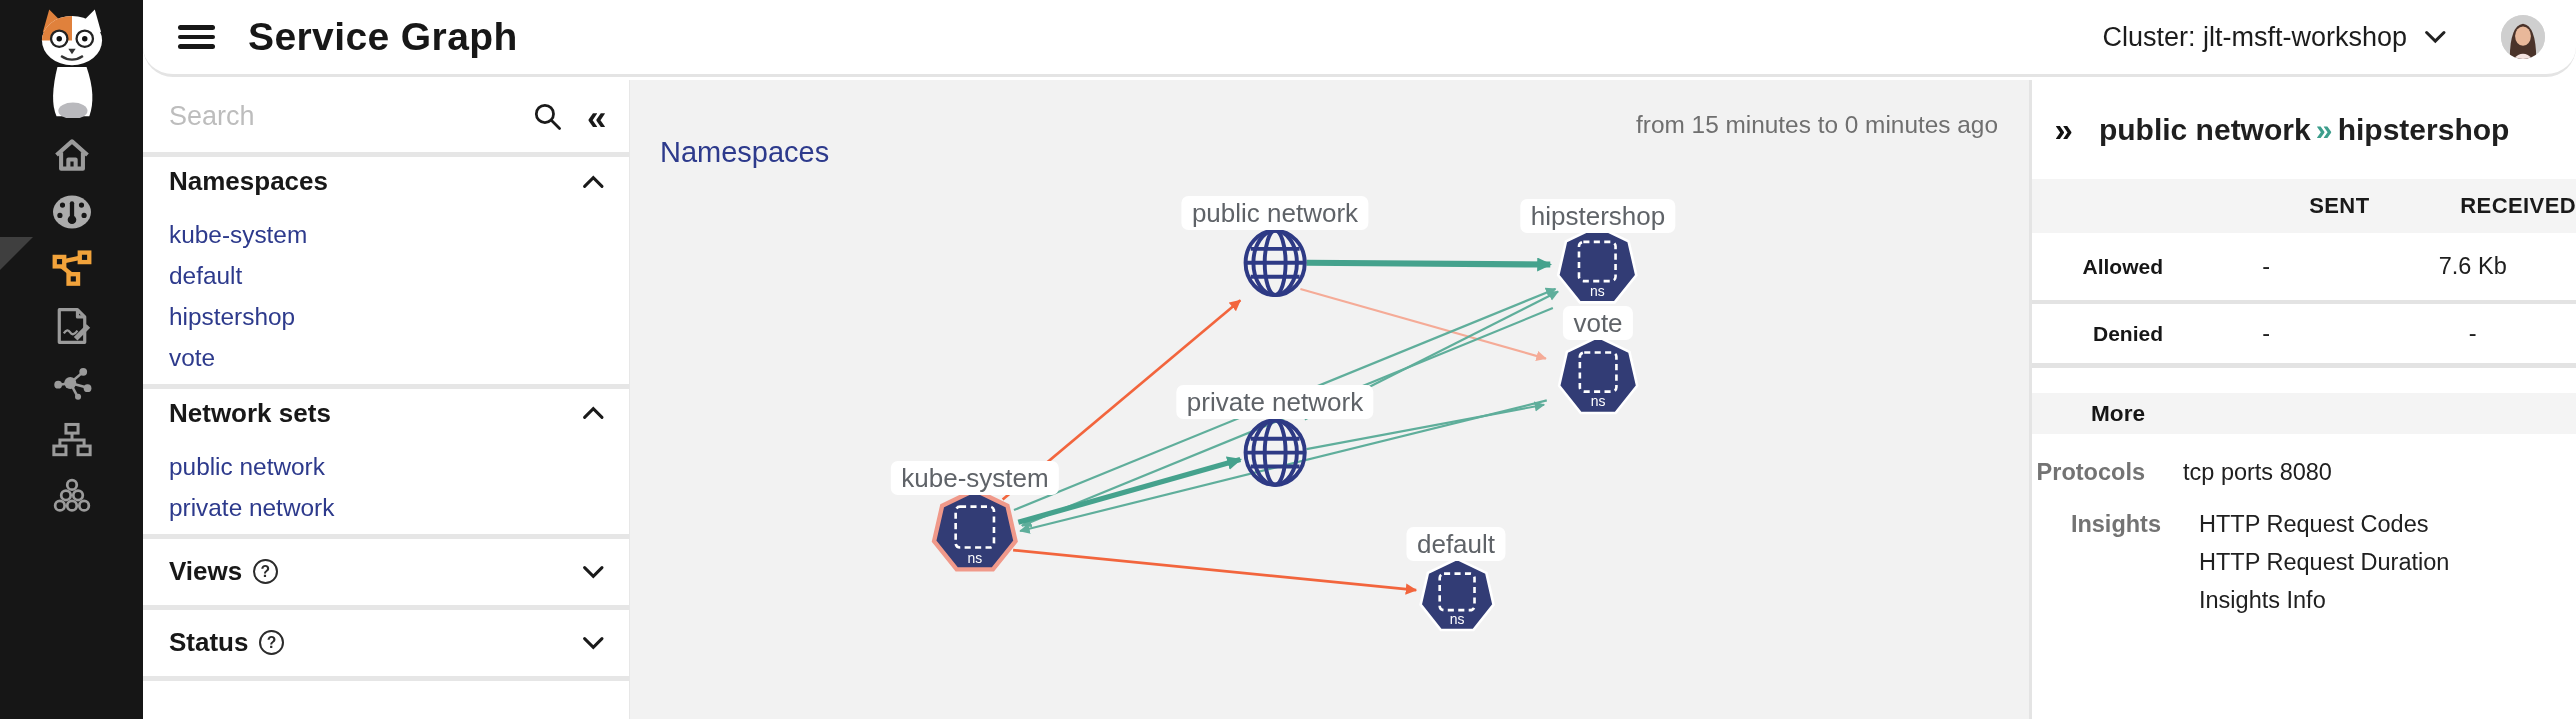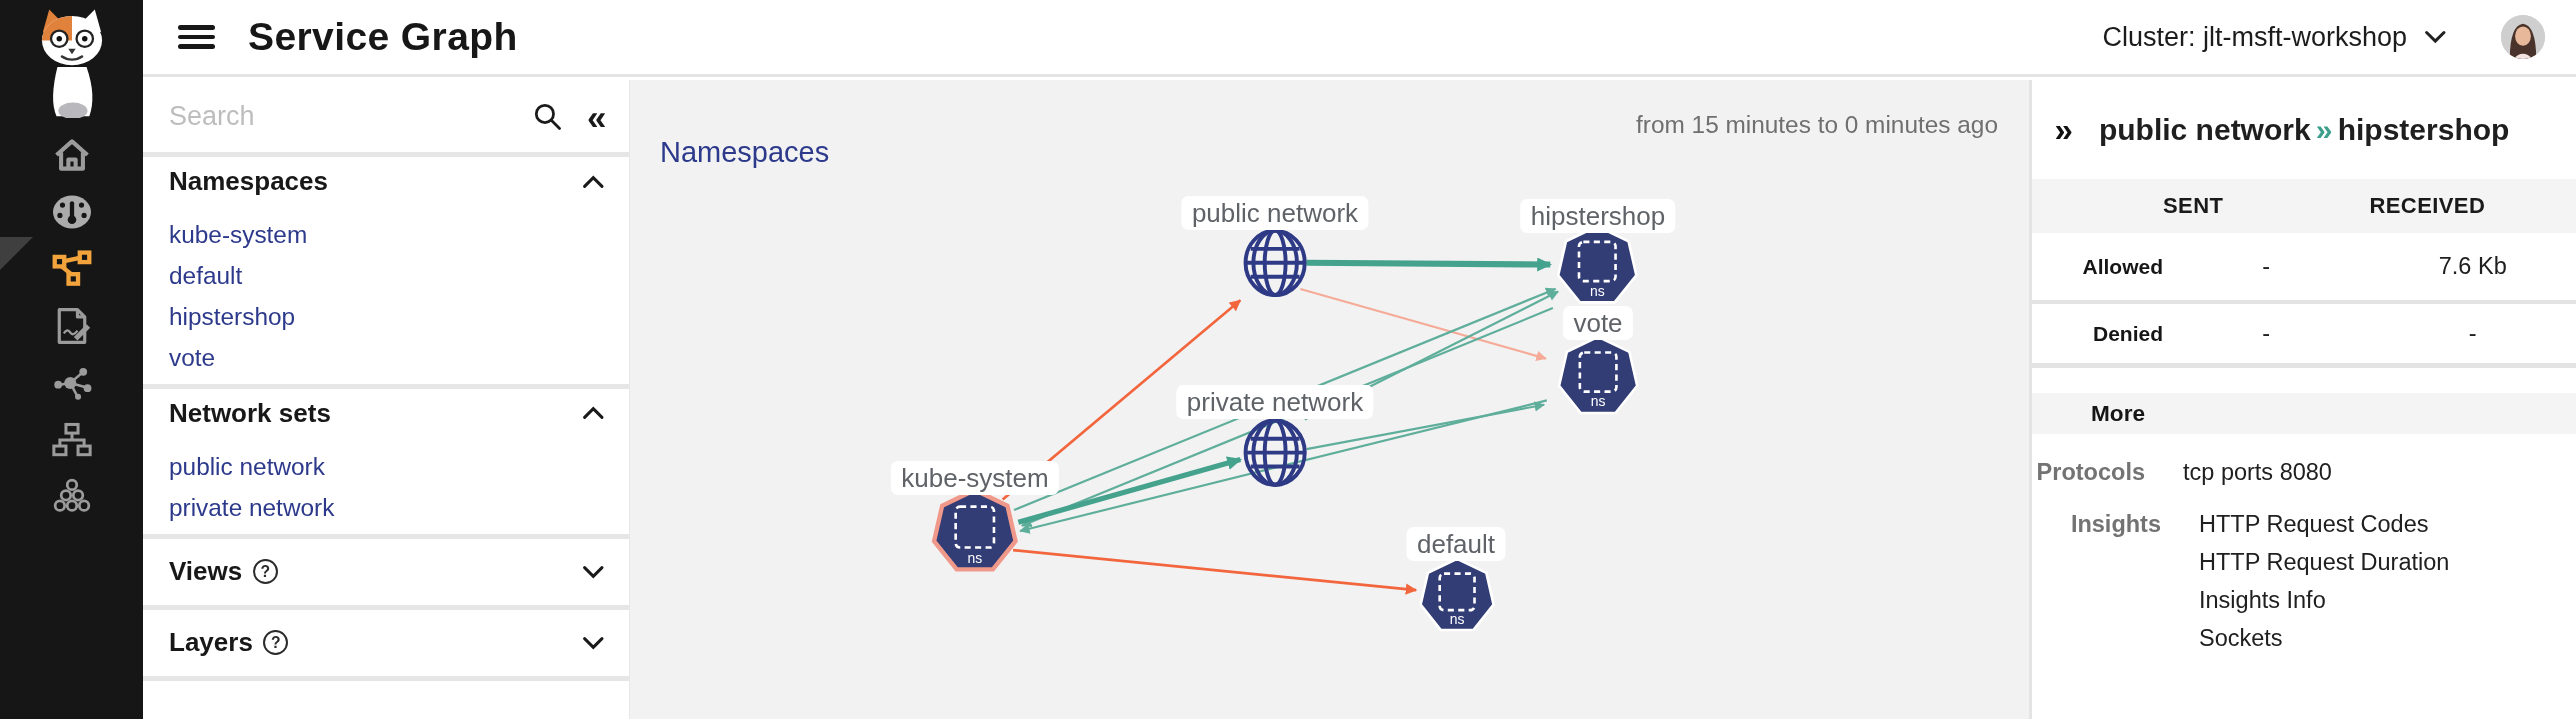--- a/index.html
+++ b/index.html
@@ -11,21 +11,21 @@
   .rail { position:absolute; left:0; top:0; width:143px; height:719px; background:#161616; z-index:5; }
   .rail-logo { position:absolute; left:30px; top:5.2px; width:84px; height:113px; }
   .rail-nav { position:absolute; left:0; top:126px; width:143px; }
   .rail-item { position:relative; width:143px; height:57px; display:flex; align-items:center; justify-content:center; cursor:pointer; }
   .rail-item svg { display:block; }
   .rail-item.active::before { content:""; position:absolute; left:0; top:-3.5px; width:0; height:0;
       border-left:33px solid #3f3f3f; border-bottom:33px solid transparent; }
 
   
   .header { position:absolute; left:143px; top:0; right:0; height:77px; background:#ffffff;
-      border-bottom:3.5px solid #e4e4e4; display:flex; align-items:center; z-index:4; }
+      border-bottom:3.5px solid #e4e4e4; display:flex; align-items:center; z-index:4;border-radius:30px; }
   .burger { margin-left:35px; width:37px; cursor:pointer; }
   .burger span { display:block; height:4.4px; background:#171717; border-radius:2.6px; margin:5.2px 0; }
   .app-title { margin-left:33px; font-size:39px; font-weight:800; color:#171717; letter-spacing:0.4px; }
   .header-right { margin-left:auto; display:flex; align-items:center; }
   .cluster-select { display:flex; align-items:center; cursor:pointer; }
   .cluster-label { font-size:27px; color:#1c1c1c; }
   .cluster-select svg { margin-left:17.4px; }
   .avatar { width:44px; height:44px; border-radius:50%; overflow:hidden; margin-left:54px; margin-right:31px; cursor:pointer; background:#d8d8d8; }
 
   
@@ -54,21 +54,21 @@
       font-size:26px; padding:1.7px 10.5px; border-radius:7px; white-space:nowrap; cursor:pointer; }
 
   
   .details { position:absolute; right:0; top:80px; width:547px; bottom:0; background:#ffffff; border-left:3.5px solid #e4e4e4; }
   .dp-head { height:99px; display:flex; align-items:center; padding:0 17.4px 0 22.6px; }
   .dp-expand { font-size:33px; font-weight:700; color:#111; cursor:pointer; line-height:1; }
   .dp-crumb { margin-left:26px; font-size:30px; font-weight:600; color:#1f1f1f; white-space:nowrap; }
   .dp-crumb .sep { color:#3d9e8c; font-weight:700; margin:0 5.2px; }
   .dp-grid { display:grid; grid-template-columns:131px 1fr 1fr; align-items:center; }
   .dp-thead { height:54px; background:#f4f4f4; }
-  .dp-th { font-size:22px; font-weight:700; color:#1a1a1a; text-align:left; letter-spacing:0.4px; }
+  .dp-th { font-size:22px; font-weight:700; color:#1a1a1a; text-align:right; letter-spacing:0.4px; }
   .dp-row1 { height:71px; border-bottom:4.4px solid #e3e3e3; }
   .dp-row2 { height:64px; border-bottom:5.2px solid #e3e3e3; }
   .dp-rowlabel { font-size:21px; font-weight:700; color:#161616; text-align:right; }
   .dp-cell { font-size:23.5px; color:#202020; text-align:center; }
   .dp-more-band { margin-top:25px; height:41px; background:#f4f4f4; display:flex; align-items:center; }
   .dp-more-band .t { width:113px; text-align:right; font-size:22.6px; font-weight:700; color:#161616; }
   .kv { display:flex; }
   .kv .k { width:113px; text-align:right; font-size:23.5px; font-weight:700; color:#737373; line-height:38px; }
   .kv .v { margin-left:38px; font-size:23.5px; color:#202020; line-height:38px; }
   .kv.protocols { margin-top:19px; }
@@ -256,21 +256,21 @@
         <span class="chev">
           <svg width="22.6" height="14" viewBox="0 0 26 16" fill="none" stroke="#1a1a1a" stroke-width="3.5" stroke-linecap="round">
               <path d="M3 3 L13 13 L23 3"></path>
             </svg>
         </span>
       </div>
     </div>
 
     <div class="side-section">
       <div class="side-header tall">
-        <span class="t">Layers</span>
+        <span class="t">Status</span>
         <span class="help-badge">?</span>
         <span class="chev">
           <svg width="22.6" height="14" viewBox="0 0 26 16" fill="none" stroke="#1a1a1a" stroke-width="3.5" stroke-linecap="round">
               <path d="M3 3 L13 13 L23 3"></path>
             </svg>
         </span>
       </div>
     </div>
   </div>
 
@@ -384,19 +384,18 @@
       <div class="k">Protocols</div>
       <div class="v">tcp ports 8080</div>
     </div>
 
     <div class="kv insights">
       <div class="k">Insights</div>
       <div class="v">
         <div>HTTP Request Codes</div>
         <div>HTTP Request Duration</div>
         <div>Insights Info</div>
-        <div>Sockets</div>
       </div>
     </div>
   </div>
 
 </div>
 
 
 </body></html>

